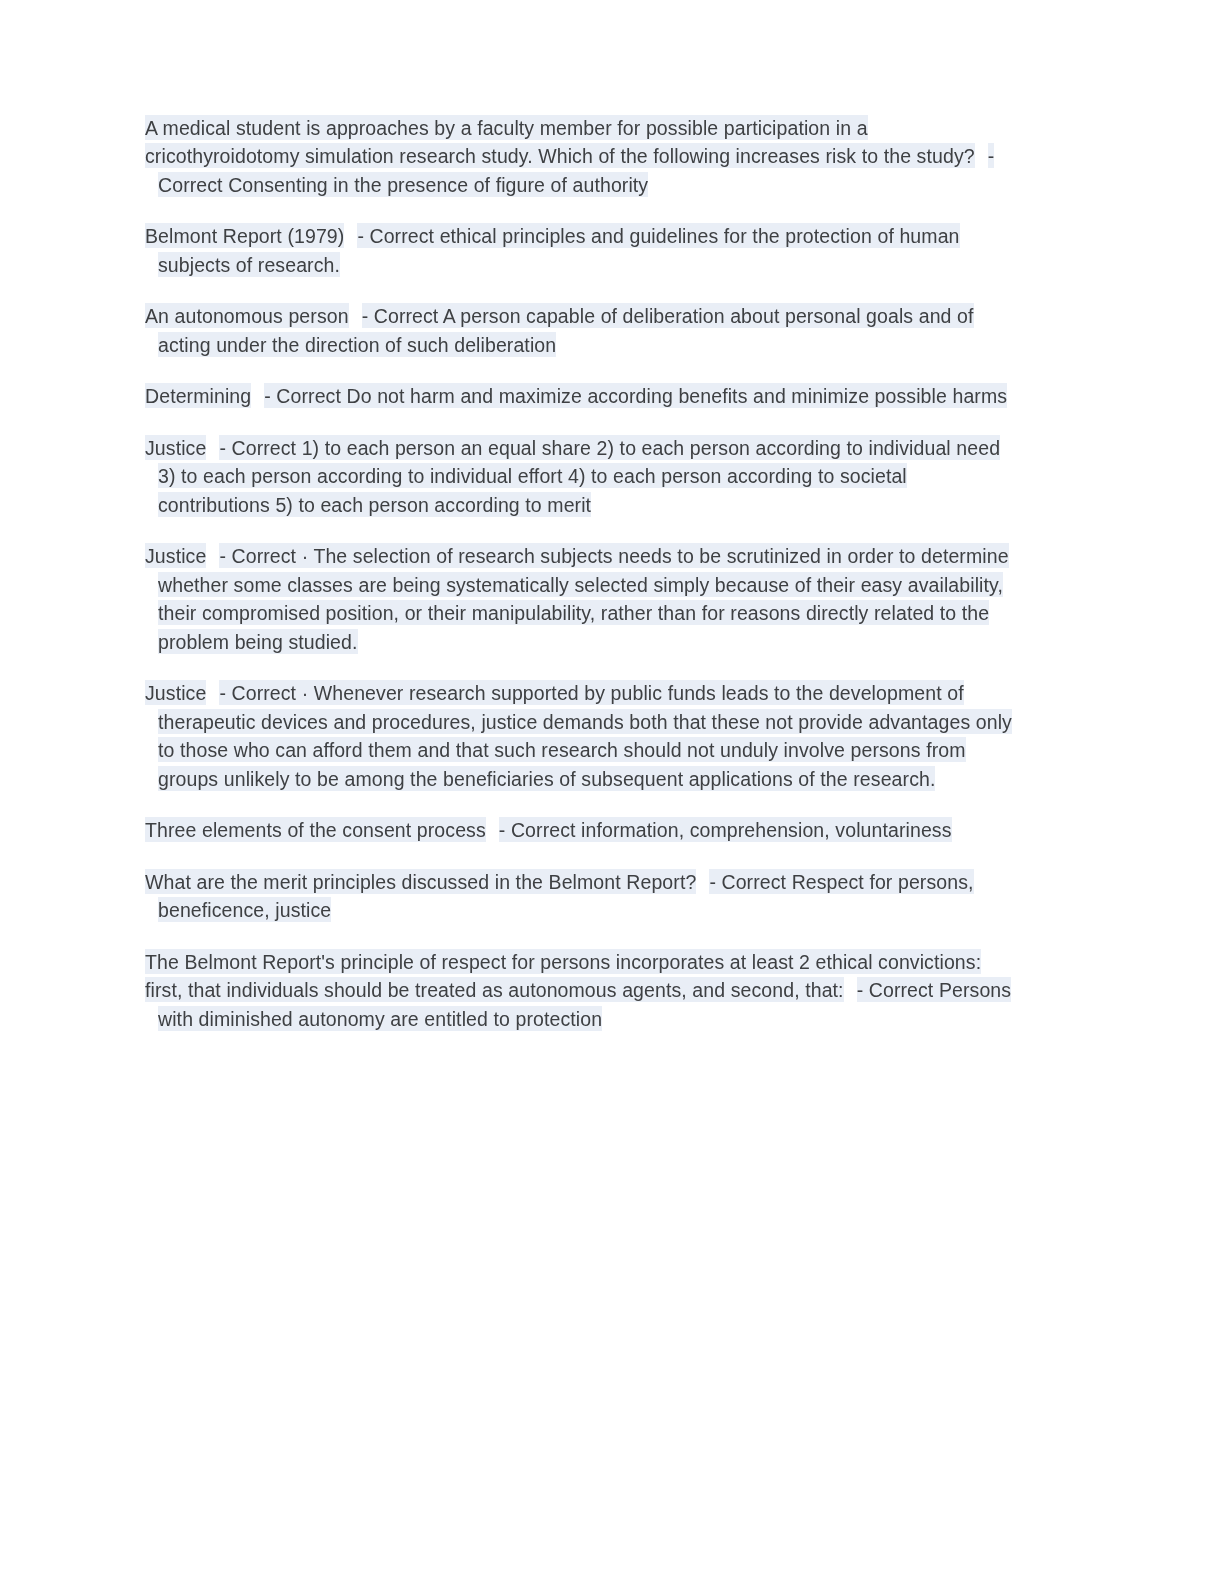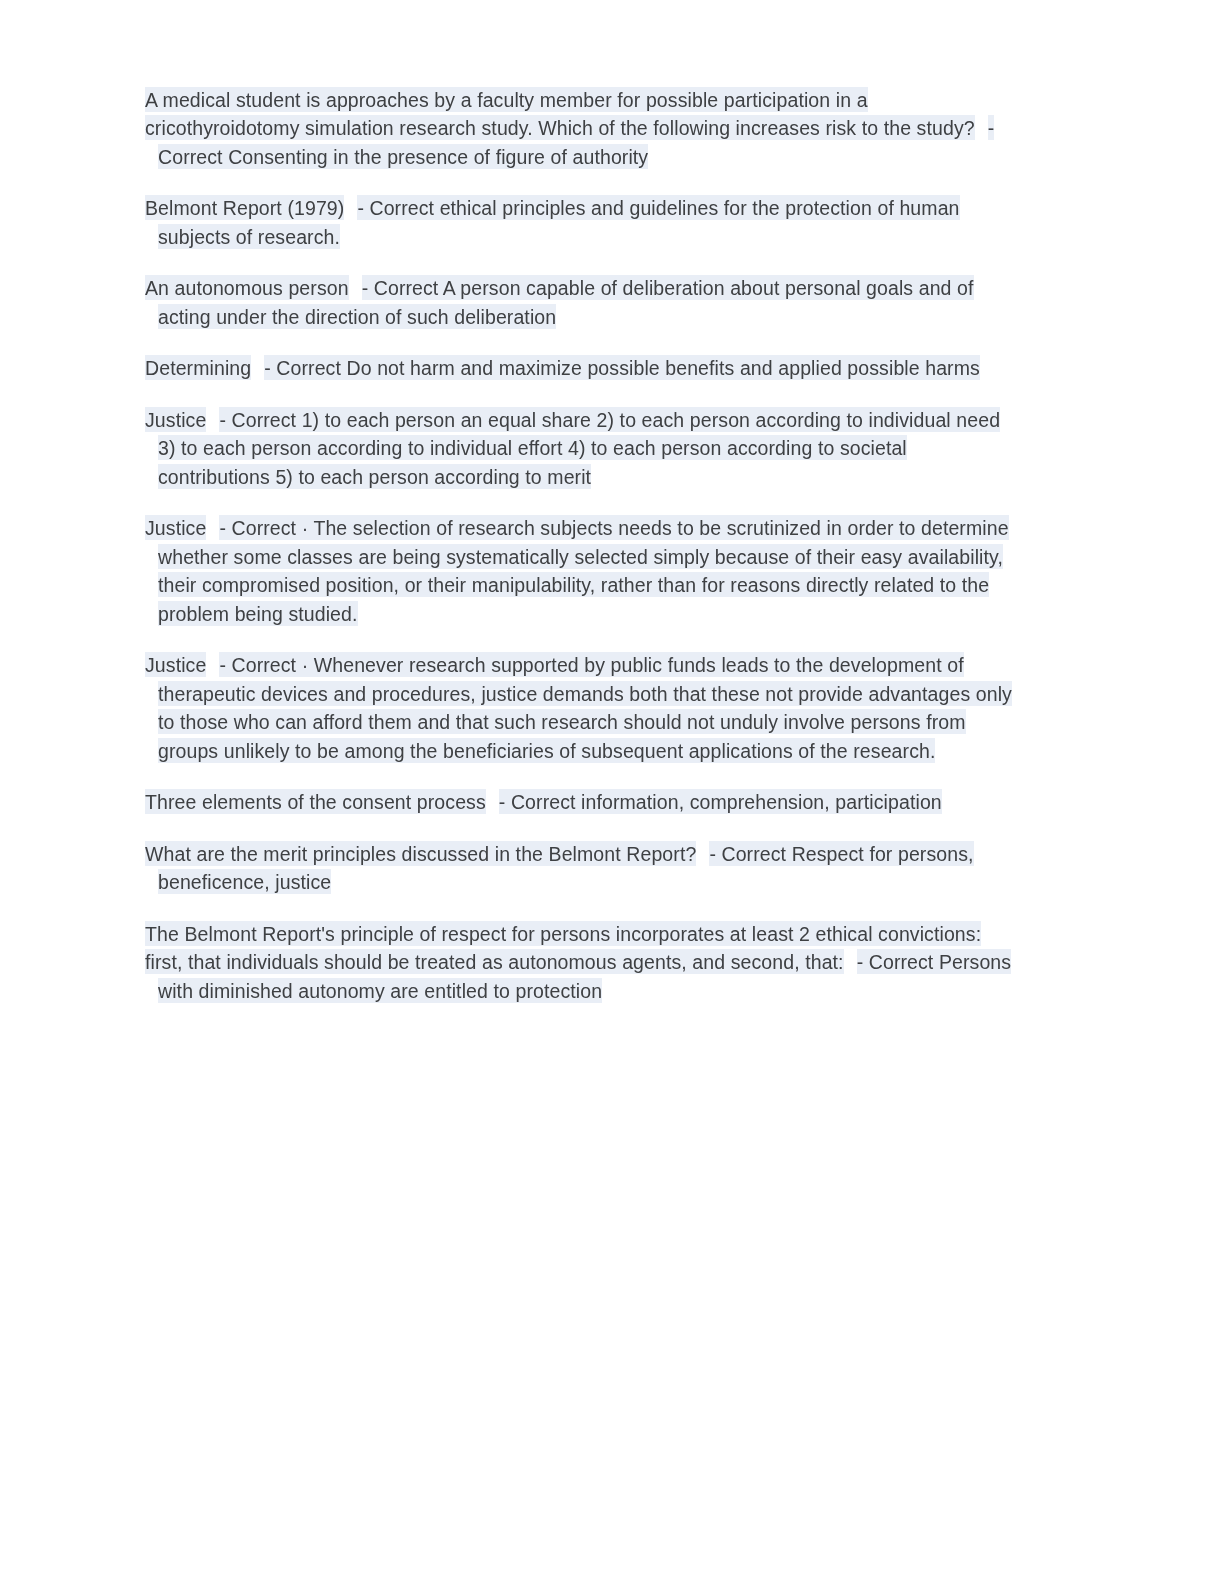--- a/index.html
+++ b/index.html
@@ -10,21 +10,21 @@
     width: 1224px;
     height: 1584px;
     background: #ffffff;
     font-family: "Liberation Sans", sans-serif;
     color: #3e4043;
     overflow: hidden;
   }
   .page-content {
     box-sizing: border-box;
     width: 1162px;
-    padding: 85px 140px 0 145px;
+    padding: 113px 140px 0 145px;
     font-size: 19.5px;
     line-height: 28.5px;
     letter-spacing: 0.1px;
   }
   .qa-item {
     margin: 0 0 23px 0;
   }
   .hl {
     background: #e9eef6;
     padding: 1.5px 0;
@@ -40,28 +40,28 @@
 
 <div class="page-content">
 
   <p class="qa-item"><span class="hl qa-term">A medical student is approaches by a faculty member for possible participation in a cricothyroidotomy simulation research study. Which of the following increases risk to the study?</span><span class="hl qa-answer">- Correct Consenting in the presence of figure of authority</span></p>
 
   <p class="qa-item"><span class="hl qa-term">Belmont Report (1979)</span><span class="hl qa-answer">- Correct ethical principles and guidelines for the protection of human subjects of research.</span></p>
 
 
   <p class="qa-item"><span class="hl qa-term">An autonomous person</span><span class="hl qa-answer">- Correct A person capable of deliberation about personal goals and of acting under the direction of such deliberation</span></p>
 
-  <p class="qa-item"><span class="hl qa-term">Determining</span><span class="hl qa-answer">- Correct Do not harm and maximize possible benefits and applied possible harms</span></p>
+  <p class="qa-item"><span class="hl qa-term">Determining</span><span class="hl qa-answer">- Correct Do not harm and maximize according benefits and minimize possible harms</span></p>
 
   <p class="qa-item"><span class="hl qa-term">Justice</span><span class="hl qa-answer">- Correct 1) to each person an equal share 2) to each person according to individual need 3) to each person according to individual effort 4) to each person according to societal contributions 5) to each person according to merit</span></p>
 
   <p class="qa-item"><span class="hl qa-term">Justice</span><span class="hl qa-answer">- Correct · The selection of research subjects needs to be scrutinized in order to determine whether some classes are being systematically selected simply because of their easy availability, their compromised position, or their manipulability, rather than for reasons directly related to the problem being studied.</span></p>
 
   <p class="qa-item"><span class="hl qa-term">Justice</span><span class="hl qa-answer">- Correct · Whenever research supported by public funds leads to the development of therapeutic devices and procedures, justice demands both that these not provide advantages only to those who can afford them and that such research should not unduly involve persons from groups unlikely to be among the beneficiaries of subsequent applications of the research.</span></p>
 
-  <p class="qa-item"><span class="hl qa-term">Three elements of the consent process</span><span class="hl qa-answer">- Correct information, comprehension, participation</span></p>
+  <p class="qa-item"><span class="hl qa-term">Three elements of the consent process</span><span class="hl qa-answer">- Correct information, comprehension, voluntariness</span></p>
 
 
   <p class="qa-item"><span class="hl qa-term">What are the merit principles discussed in the Belmont Report?</span><span class="hl qa-answer">- Correct Respect for persons, beneficence, justice</span></p>
 
   <p class="qa-item"><span class="hl qa-term">The Belmont Report's principle of respect for persons incorporates at least 2 ethical convictions: first, that individuals should be treated as autonomous agents, and second, that:</span><span class="hl qa-answer">- Correct Persons with diminished autonomy are entitled to protection</span></p>
 
 </div>
 
 </body></html>

